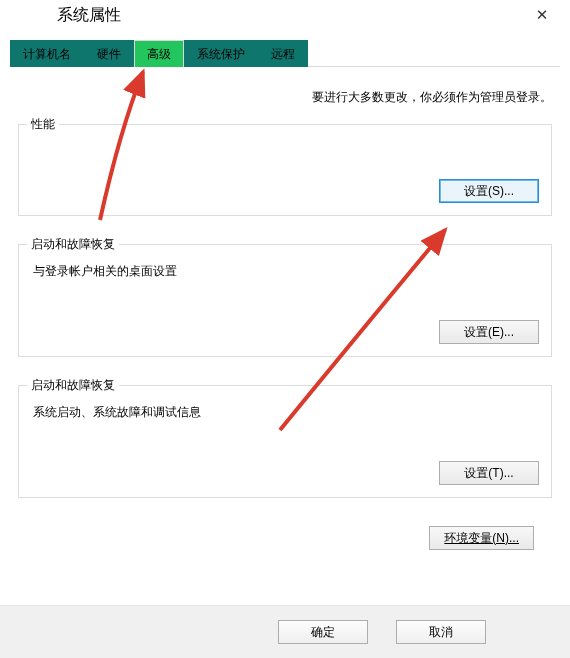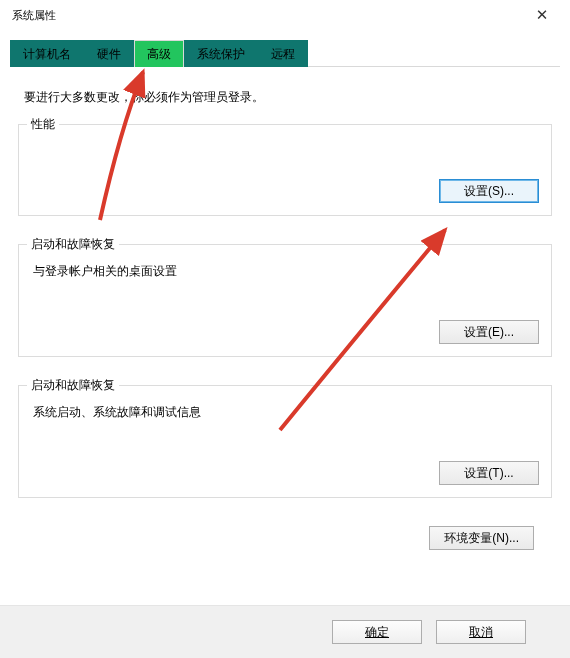--- a/index.html
+++ b/index.html
@@ -16,22 +16,23 @@
   }
   
   .titlebar {
     height: 30px;
     display: flex;
     align-items: center;
     padding: 0 8px;
   }
   .titlebar .title {
     flex: 1;
-    font-size: 11px;
+    font-size: 16px;
     padding-left: 4px;
+    margin-left: 45px;
   }
   .titlebar .close {
     width: 40px;
     text-align: center;
     font-size: 15px;
     color: #333;
     cursor: default;
   }
   
   .tabstrip {
@@ -53,20 +54,21 @@
   .tab.active {
     border-color: #d9d9d9;
     background: #22c55e;
   }
   
   .content {
     padding: 10px 18px 0 18px;
   }
   .intro {
     margin: 12px 0 18px 6px;
+    text-align: right;
   }
   
   .group {
     border: 1px solid #dcdcdc;
     margin-bottom: 28px;
     padding: 14px 12px 12px 12px;
     position: relative;
   }
   .group .legend {
     position: absolute;
@@ -97,36 +99,36 @@
   .btn.highlight {
     border: 1px solid #2a8dd4;
     box-shadow: inset 0 0 0 1px #6db7e8;
     background: #eaf4fb;
   }
   .env-row {
     display: flex;
     justify-content: flex-end;
     padding-right: 18px;
     margin-top: 18px;
+    text-decoration: underline;
   }
   
   .bottom {
     position: absolute;
     bottom: 0;
     left: 0;
     right: 0;
     height: 52px;
     border-top: 1px solid #e5e5e5;
     background: #f0f0f0;
     display: flex;
     align-items: center;
     justify-content: flex-end;
-    padding-right: 44px;
-    gap: 14px;
-    text-decoration: underline;
+    padding-right: 84px;
+    gap: 28px;
   }
   .bottom .btn {
     min-width: 90px;
     background: linear-gradient(#fdfdfd, #efefef);
   }
   
   svg.overlay {
     position: absolute;
     top: 0;
     left: 0;

